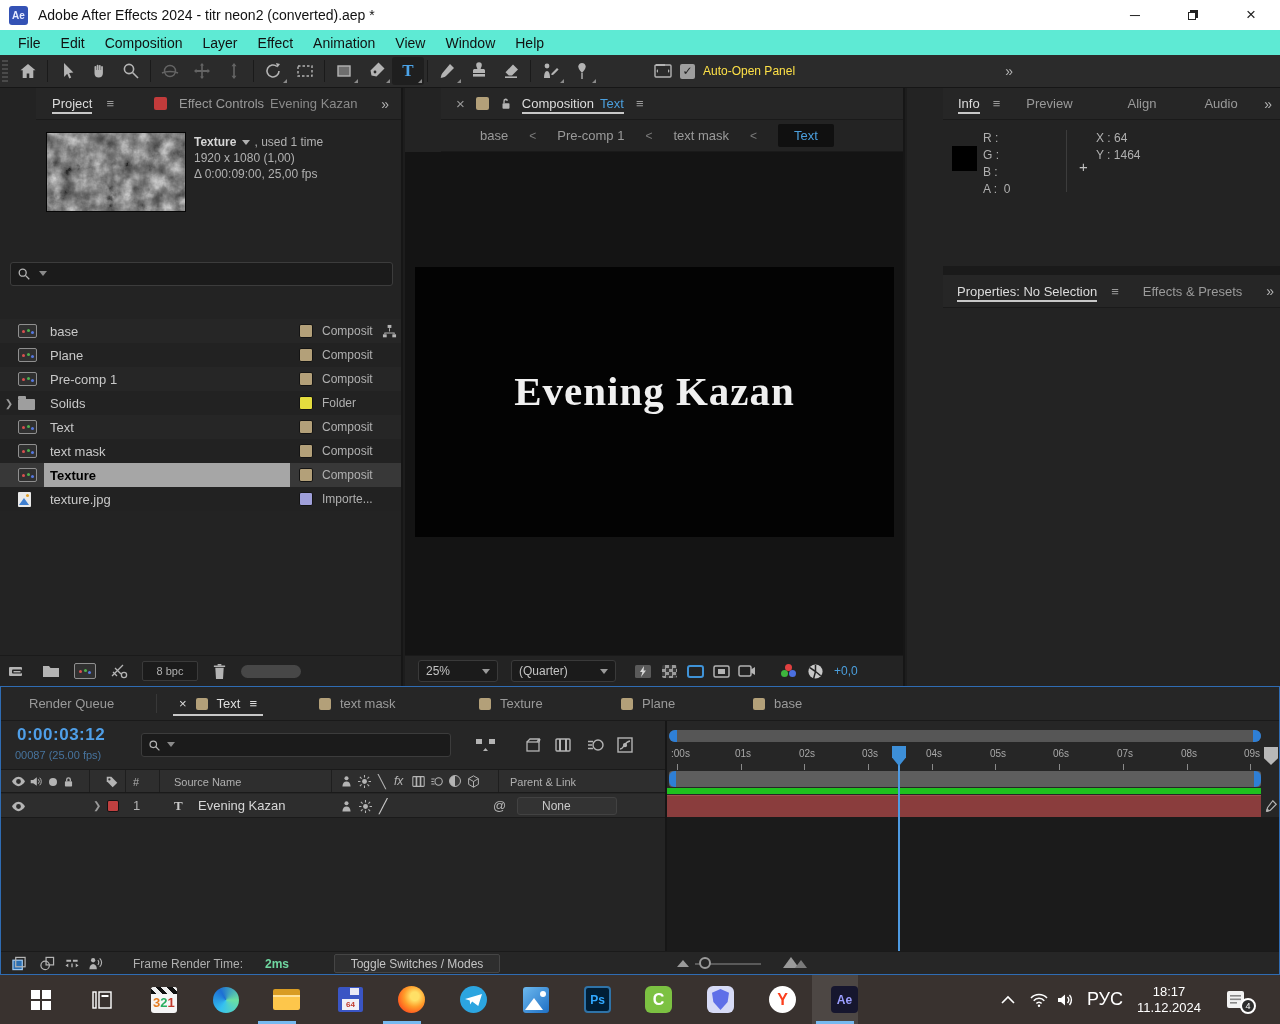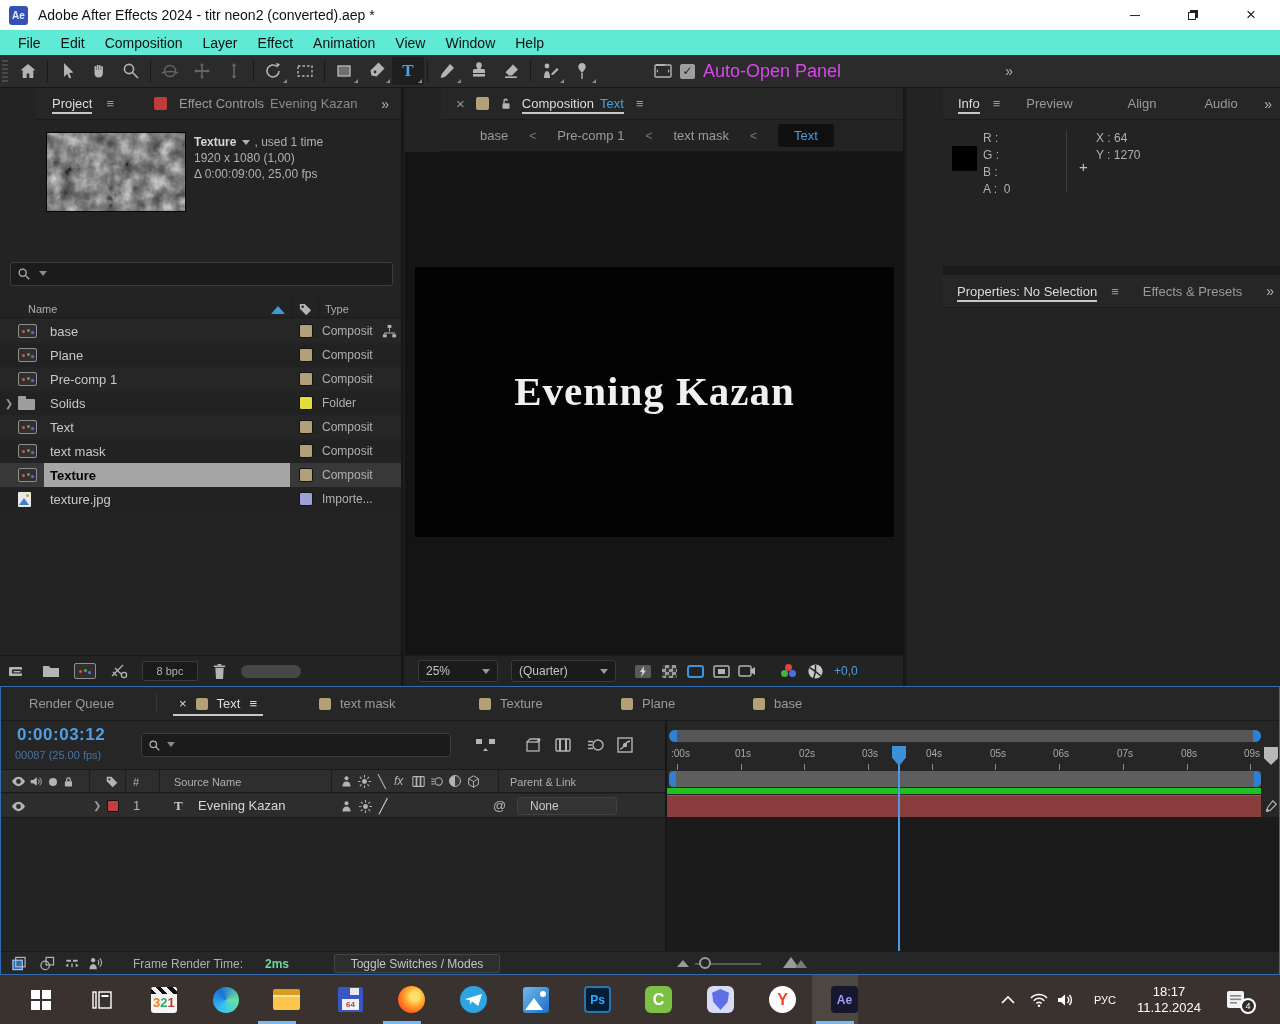--- a/index.html
+++ b/index.html
@@ -31,21 +31,21 @@
           background:repeating-linear-gradient(0deg,#4a4a4a 0 2px,transparent 2px 4px); }
   .tool { width:32px; height:28px; display:flex; align-items:center; justify-content:center; position:relative; }
   .tool.dim { opacity:.42; }
   .tool.active { background:#1f1f1f; border-radius:3px; }
   .tool .ttool { font-size:17px; font-weight:bold; color:#4ba3e8; font-family:"Liberation Serif",serif; }
   .tsep { width:1px; height:22px; background:#1a1a1a; margin:0 3px; }
   .flyout::after { content:''; position:absolute; right:2px; bottom:2px; border-left:4px solid transparent; border-bottom:4px solid #8a8a8a; }
   .auto-open { display:flex; align-items:center; gap:8px; margin-left:56px; }
   .chk { width:15px; height:15px; background:#9e9e9e; border-radius:2px; color:#1c1c1c; font-size:12px; font-weight:bold;
          display:flex; align-items:center; justify-content:center; }
-  .auto-open-label { font-size:18px; color:#d946ef; }
+  .auto-open-label { font-size:12px; color:#fde047; }
   .tb-overflow { position:absolute; right:268px; font-size:14px; color:#b4b4b4; letter-spacing:-1px; }
 
   
   .panel { position:absolute; background:#232323;padding-left:36px; }
   .tabstrip { position:relative; height:32px; background:#262626; border-bottom:1px solid #1a1a1a;
               display:flex; align-items:center; font-size:13px; color:#9a9a9a; }
   .ptab { position:relative; height:100%; display:flex; align-items:center; }
   .ptab.active { color:#dcdcdc; }
   .ptab.active::after { content:''; position:absolute; left:0; right:0; bottom:5px; height:2px; background:#c8c8c8; }
   .hamb { font-size:13px; color:#9a9a9a; }
@@ -174,21 +174,21 @@
   .tlf-label { position:absolute; left:132px; top:5px; }
   .tlf-val { position:absolute; left:264px; top:5px; color:#6fd6a0; font-weight:bold; }
   .toggle-btn { position:absolute; left:333px; top:2px; width:166px; height:19px; background:#2e2e2e;
                 border:1px solid #454545; border-radius:2px; display:flex; align-items:center; justify-content:center; color:#c4c4c4; }
   .mt { position:absolute; width:0; height:0; }
   .zoom-track { position:absolute; left:694px; top:11px; width:66px; height:2px; background:#5a5a5a; }
   .zoom-handle { position:absolute; left:698px; top:5px; width:12px; height:12px; border:2px solid #9a9a9a; border-radius:50%; background:#262626; }
   .layercell { position:absolute; top:0; height:100%; display:flex; align-items:center; }
   .layer-sw { width:12px; height:12px; border-radius:2px; border:1px solid #141414; }
   .nonebox { position:absolute; left:516px; top:3px; width:100px; height:18px; background:#333; border:1px solid #424242;
-             border-radius:3px; display:flex; align-items:center; justify-content:space-between; padding:0 12px; font-size:12px; color:#cacaca; }
+             border-radius:3px; display:flex; align-items:center; justify-content:space-between; padding:0 24px; font-size:12px; color:#cacaca; }
 
   
   #taskbar { position:absolute; left:0; top:975px; width:1280px; height:49px; background:#39322f; }
   .tb-cell { position:absolute; top:0; width:46px; height:49px; display:flex; align-items:center; justify-content:flex-end; }
   .tb-cell.run::after { content:''; position:absolute; left:4px; right:4px; bottom:0; height:3px; background:#76b9f0; }
   .tb-cell.activeapp { background:#4d4744; }
   .winlogo { display:grid; grid-template-columns:9px 9px; grid-template-rows:9px 9px; gap:2px; }
   .winlogo i { background:#fff; }
   .appsq { width:27px; height:27px; border-radius:4px; display:flex; align-items:center; justify-content:center; font-weight:bold; }
   .tray { position:absolute; top:0; height:49px; display:flex; align-items:center; justify-content:center; color:#fff; }
@@ -376,31 +376,20 @@
     </div>
 
     <div class="searchbox">
       <svg class="ic st" width="14" height="14" viewBox="0 0 16 16" stroke-width="1.5">
           <circle cx="6.5" cy="6.5" r="4"></circle>
           <path d="M9.6 9.6L14 14"></path>
         </svg>
       <span class="caret-dn" style="border-top-color:#8a8a8a;"></span>
     </div>
 
-    <div class="proj-header">
-      <span class="hname">Name</span>
-      <span class="sort-up"></span>
-      <span class="vline" style="left:292px;"></span>
-      <svg class="ic" width="15" height="15" viewBox="0 0 16 16" style="position:absolute;left:298px;top:2px;">
-          <path d="M2 2h5.2L14 8.8 8.8 14 2 7.2z"></path>
-          <circle cx="5" cy="5" r="1.3" fill="#232323"></circle>
-        </svg>
-      <span class="vline" style="left:318px;"></span>
-      <span class="htype">Type</span>
-    </div>
 
     <div class="proj-rows">
       <div class="prow">
         <span class="arrowcell"></span>
         <span class="icell">
             <span class="comp-ico">
               <i></i>
             </span>
           </span>
         <span class="namecell">base</span>
@@ -632,21 +621,21 @@
 
     <div class="info-content">
       <span class="info-swatch"></span>
       <span class="ilbl" style="top:11px;"><span>R :</span></span>
       <span class="ilbl" style="top:28px;"><span>G :</span></span>
       <span class="ilbl" style="top:45px;"><span>B :</span></span>
       <span class="ilbl" style="top:62px;"><span>A :</span>&nbsp;&nbsp;<span>0</span></span>
       <span class="idiv"></span>
       <span class="iplus">+</span>
       <span class="ixy" style="top:11px;"><span>X :</span> <span>64</span></span>
-      <span class="ixy" style="top:28px;"><span>Y :</span> <span>1270</span></span>
+      <span class="ixy" style="top:28px;"><span>Y :</span> <span>1464</span></span>
     </div>
 
     <div class="rp-gap"></div>
 
     <div class="tabstrip props-strip">
       <div class="ptab active" style="margin-left:14px;">
           <span>Properties: No Selection</span>
         </div>
       <span class="hamb" style="margin-left:14px;">≡</span>
       <div class="ptab" style="margin-left:24px;">
@@ -956,21 +945,21 @@
           <path d="M1 5a11 11 0 0116 0M3.7 7.8a7 7 0 0110.6 0M6.4 10.5a3.2 3.2 0 015.2 0" fill="none" stroke="#fff" stroke-width="1.5"></path>
           <circle cx="9" cy="12.8" r="1.2" fill="#fff"></circle>
         </svg>
     </div>
     <div class="tray" style="left:1053px;width:26px;">
       <svg width="18" height="14" viewBox="0 0 18 14">
           <path d="M1 5h3l4-3.5v11L4 9H1z" fill="#fff"></path>
           <path d="M10.5 4a4.5 4.5 0 010 6M12.5 2a7.5 7.5 0 010 10" fill="none" stroke="#fff" stroke-width="1.4"></path>
         </svg>
     </div>
-    <div class="tray" style="left:1085px;width:40px;font-size:11px;">
+    <div class="tray" style="left:1085px;width:40px;font-size:18px;">
         <span>РУС</span>
       </div>
     <div class="tray" style="left:1128px;width:82px;">
       <div class="clock">
         <div>18:17</div>
         <div>11.12.2024</div>
       </div>
     </div>
     <div class="tray" style="left:1218px;width:34px;">
       <svg width="19" height="19" viewBox="0 0 19 19">

